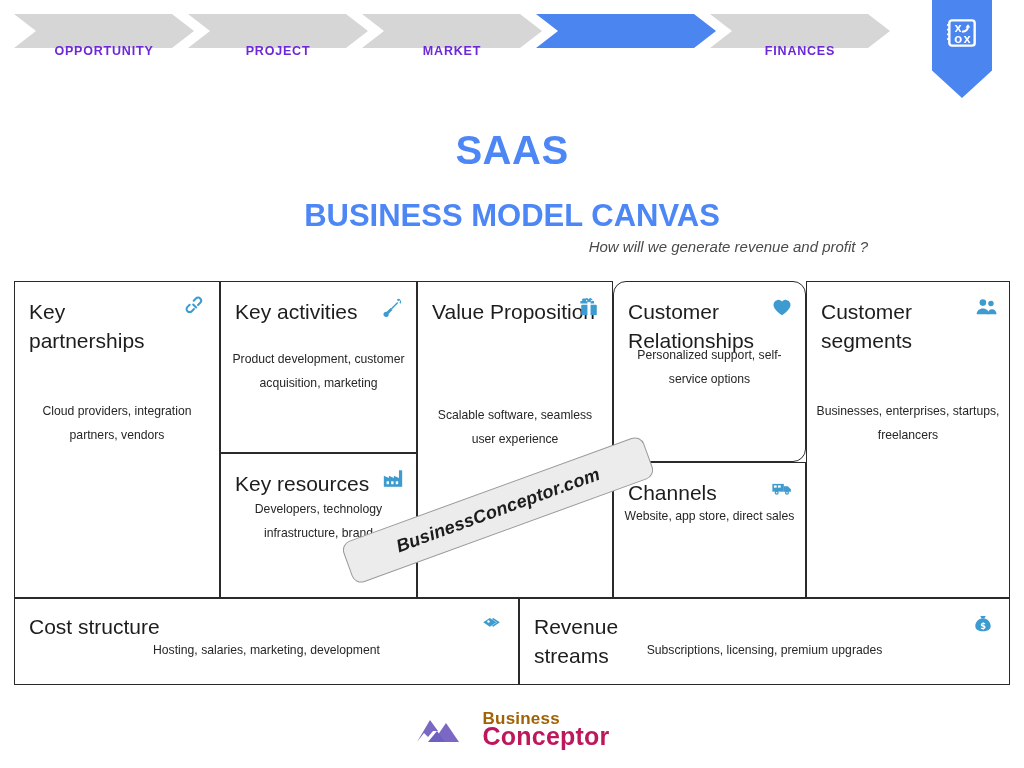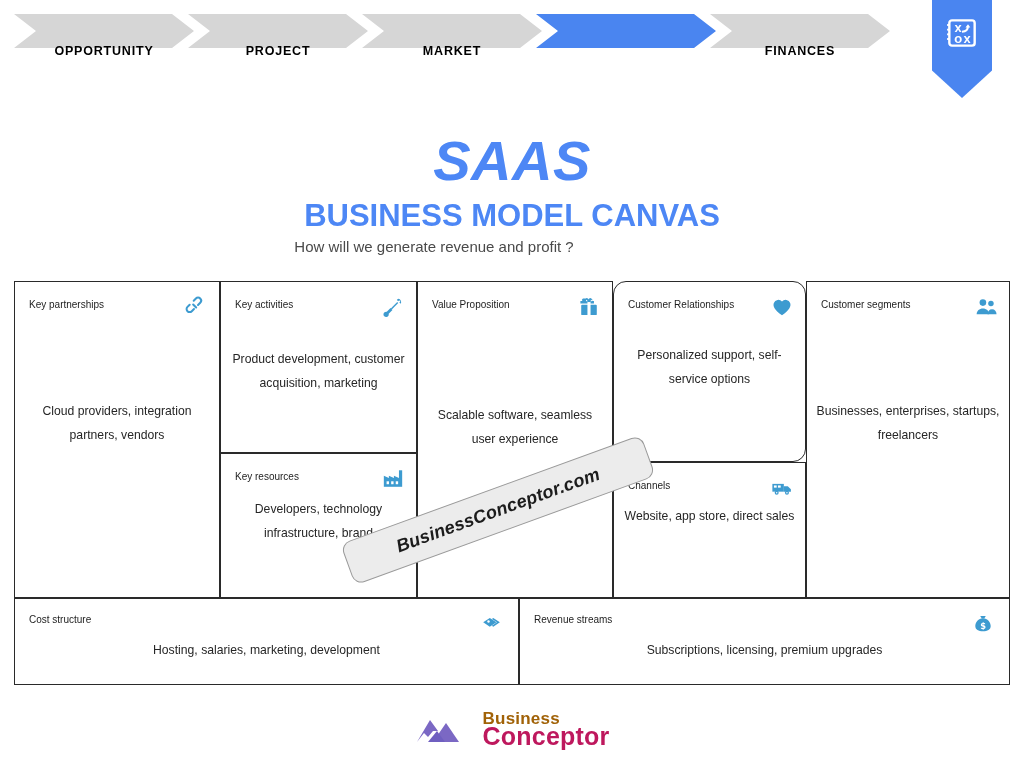--- a/index.html
+++ b/index.html
@@ -22,64 +22,63 @@
   }
   .chev.first {
     -webkit-clip-path: polygon(0 0, calc(100% - 22px) 0, 100% 50%, calc(100% - 22px) 100%, 0 100%, 22px 50%);
     clip-path: polygon(0 0, calc(100% - 22px) 0, 100% 50%, calc(100% - 22px) 100%, 0 100%, 22px 50%);
   }
   .chev.active { background: #4a85f0; }
   .chevlabel {
     position: absolute; top: 44px; height: 18px;
     text-align: center;
     font-size: 12.5px; font-weight: bold; letter-spacing: .8px;
-    color: #000000;
+    color: #6d28d9;
     font-family: "Liberation Sans", sans-serif;
   }
   .chevlabel.active { color: #4a85f0; }
 
   
   #pennant {
     position: absolute; left: 932px; top: 0; width: 60px; height: 98px;
     background: #4a85f0;
     -webkit-clip-path: polygon(0 0, 100% 0, 100% 72%, 50% 100%, 0 72%);
     clip-path: polygon(0 0, 100% 0, 100% 72%, 50% 100%, 0 72%);
   }
   #pennant-icon { position: absolute; left: 946px; top: 17px; width: 32px; height: 32px; }
 
   
   #title-main {
     position: absolute; left: 0; top: 128px; width: 1024px;
     text-align: center;
-    font-size: 56px; font-weight: bold; color: #4d87f5;
+    font-size: 40px; font-weight: bold; color: #4d87f5;
     letter-spacing: .5px;
-    font-style: italic;
   }
   #title-sub {
     position: absolute; left: 0; top: 198px; width: 1024px;
     text-align: center;
     font-size: 31px; font-weight: bold; color: #4d87f5;
   }
   #title-question {
     position: absolute; left: 0; top: 238px; width: 868px;
-    text-align: center;
-    font-size: 15px; color: #4a4a4a;
+    text-align: right;
+    font-size: 15px; font-style: italic; color: #4a4a4a;
   }
 
   
   #canvas { position: absolute; left: 14px; top: 281px; width: 996px; height: 404px; }
   .cell {
     position: absolute;
     border: 1px solid #2a2a2a;
     background: #fff;
     overflow: hidden;
   }
   .cell-title {
     position: absolute; left: 14px; top: 16px;
-    font-size: 10px; color: #1d1d1d; line-height: 1.38;
+    font-size: 21px; color: #1d1d1d; line-height: 1.38;
     max-width: 140px;
   }
   .cell-title.wide { max-width: 170px; }
   .cell-icon { position: absolute; right: 11px; top: 14px; width: 24px; height: 22px; }
   .cell-body {
     position: absolute; left: 8px; right: 8px;
     text-align: center;
     font-size: 12.2px; color: #262626; line-height: 1.95;
   }
 

